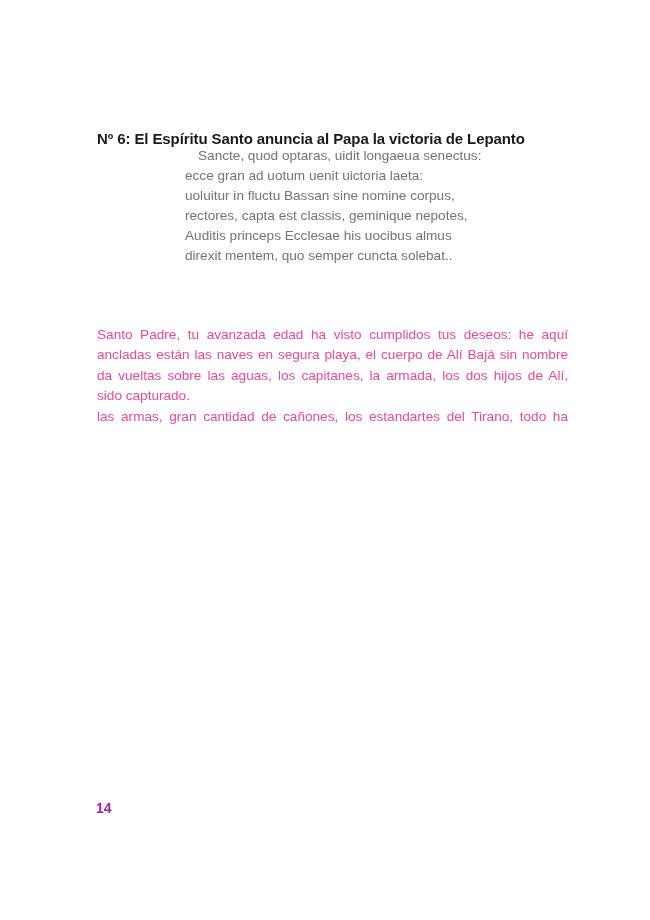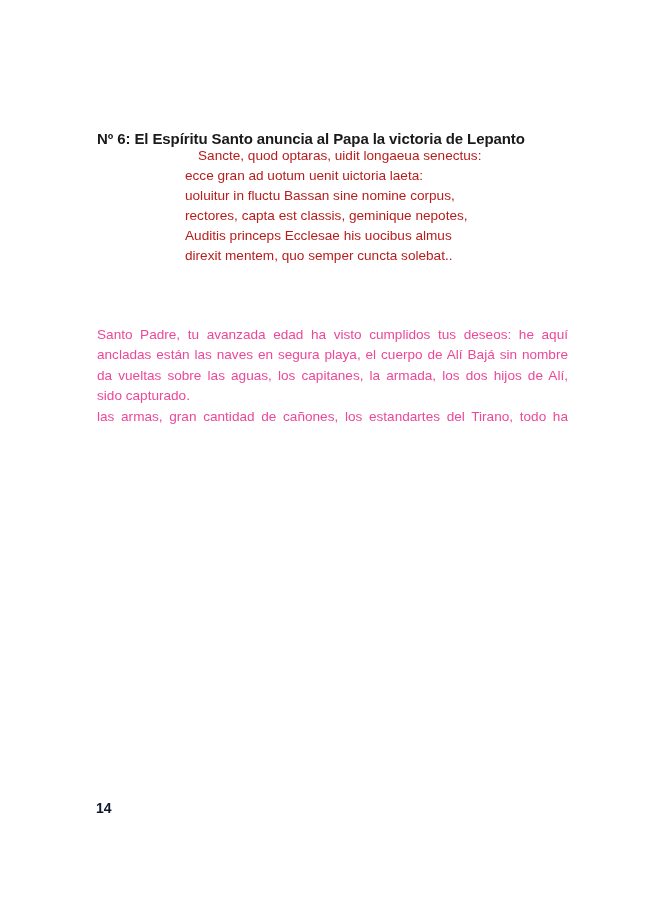--- a/index.html
+++ b/index.html
@@ -28,21 +28,21 @@
       margin-top: 44px;
     }
     .heading div { white-space: nowrap; }
     .verse {
       position: absolute;
       left: 185px;
       top: 146px;
       font-family: "Liberation Sans", sans-serif;
       font-size: 13.6px;
       line-height: 20px;
-      color: #b91c1c;
+      color: #737373;
     }
     .verse .line { white-space: nowrap; }
     .verse .line.first { padding-left: 13px; }
     .prose {
       position: absolute;
       left: 97px;
       top: 325px;
       width: 471px;
       font-family: "Liberation Sans", sans-serif;
       font-size: 13.6px;
@@ -60,21 +60,21 @@
     .prose .pline.last {
       text-align-last: left;
     }
     .page-number {
       position: absolute;
       left: 96px;
       top: 800px;
       font-family: "Liberation Sans", sans-serif;
       font-weight: bold;
       font-size: 14px;
-      color: #0f172a;
+      color: #a21caf;
     }
   </style>
 </head>
 <body>
 
 <div class="heading">
   <div>Nº 6: El Espíritu Santo anuncia al Papa la victoria de Lepanto</div>
 </div>
 
 <div class="verse">

